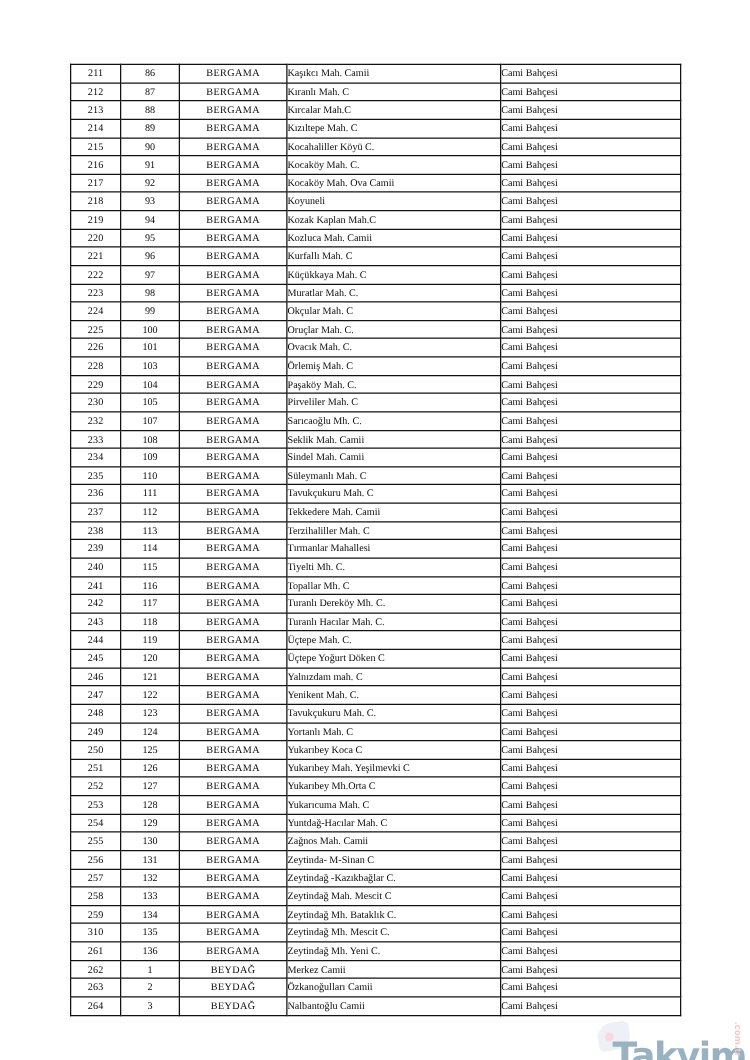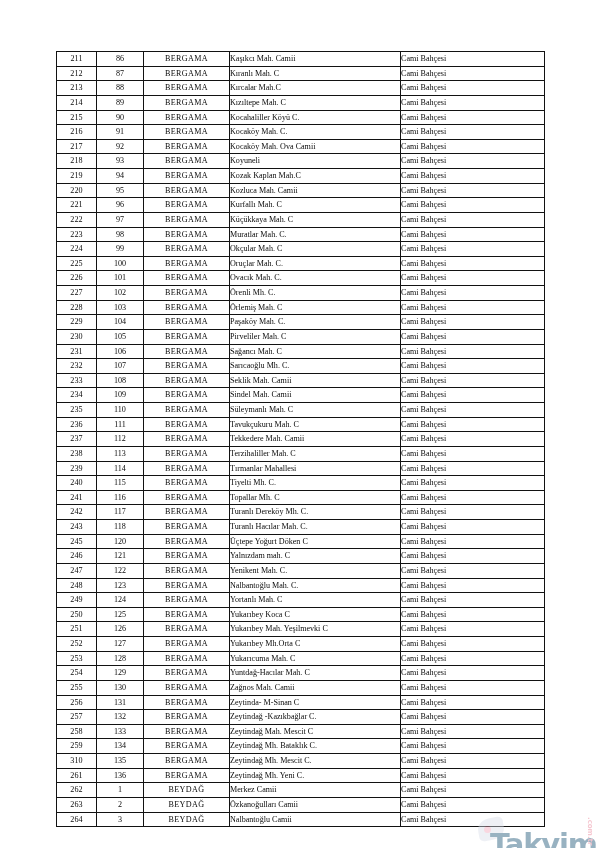--- a/index.html
+++ b/index.html
@@ -258,27 +258,20 @@
             <td class="type">Cami Bahçesi</td>
           </tr>
           <tr>
             <td class="idx">226</td>
             <td class="no">101</td>
             <td class="ilce">BERGAMA</td>
             <td class="name">Ovacık  Mah. C.</td>
             <td class="type">Cami Bahçesi</td>
           </tr>
           <tr>
-            <td class="idx">227</td>
-            <td class="no">102</td>
-            <td class="ilce">BERGAMA</td>
-            <td class="name">Örenli  Mh. C.</td>
-            <td class="type">Cami Bahçesi</td>
-          </tr>
-          <tr>
             <td class="idx">228</td>
             <td class="no">103</td>
             <td class="ilce">BERGAMA</td>
             <td class="name">Örlemiş Mah. C</td>
             <td class="type">Cami Bahçesi</td>
           </tr>
           <tr>
             <td class="idx">229</td>
             <td class="no">104</td>
             <td class="ilce">BERGAMA</td>
@@ -286,27 +279,20 @@
             <td class="type">Cami Bahçesi</td>
           </tr>
           <tr>
             <td class="idx">230</td>
             <td class="no">105</td>
             <td class="ilce">BERGAMA</td>
             <td class="name">Pirveliler Mah. C</td>
             <td class="type">Cami Bahçesi</td>
           </tr>
           <tr>
-            <td class="idx">231</td>
-            <td class="no">106</td>
-            <td class="ilce">BERGAMA</td>
-            <td class="name">Sağancı Mah. C</td>
-            <td class="type">Cami Bahçesi</td>
-          </tr>
-          <tr>
             <td class="idx">232</td>
             <td class="no">107</td>
             <td class="ilce">BERGAMA</td>
             <td class="name">Sarıcaoğlu  Mh. C.</td>
             <td class="type">Cami Bahçesi</td>
           </tr>
           <tr>
             <td class="idx">233</td>
             <td class="no">108</td>
             <td class="ilce">BERGAMA</td>
@@ -377,20 +363,27 @@
             <td class="type">Cami Bahçesi</td>
           </tr>
           <tr>
             <td class="idx">243</td>
             <td class="no">118</td>
             <td class="ilce">BERGAMA</td>
             <td class="name">Turanlı Hacılar Mah. C.</td>
             <td class="type">Cami Bahçesi</td>
           </tr>
           <tr>
+            <td class="idx">244</td>
+            <td class="no">119</td>
+            <td class="ilce">BERGAMA</td>
+            <td class="name">Üçtepe  Mah. C.</td>
+            <td class="type">Cami Bahçesi</td>
+          </tr>
+          <tr>
             <td class="idx">245</td>
             <td class="no">120</td>
             <td class="ilce">BERGAMA</td>
             <td class="name">Üçtepe Yoğurt Döken  C</td>
             <td class="type">Cami Bahçesi</td>
           </tr>
           <tr>
             <td class="idx">246</td>
             <td class="no">121</td>
             <td class="ilce">BERGAMA</td>
@@ -401,21 +394,21 @@
             <td class="idx">247</td>
             <td class="no">122</td>
             <td class="ilce">BERGAMA</td>
             <td class="name">Yenikent Mah. C.</td>
             <td class="type">Cami Bahçesi</td>
           </tr>
           <tr>
             <td class="idx">248</td>
             <td class="no">123</td>
             <td class="ilce">BERGAMA</td>
-            <td class="name">Nalbantoğlu Mah. C.</td>
+            <td class="name">Tavukçukuru Mah. C.</td>
             <td class="type">Cami Bahçesi</td>
           </tr>
           <tr>
             <td class="idx">249</td>
             <td class="no">124</td>
             <td class="ilce">BERGAMA</td>
             <td class="name">Yortanlı Mah. C</td>
             <td class="type">Cami Bahçesi</td>
           </tr>
           <tr>

